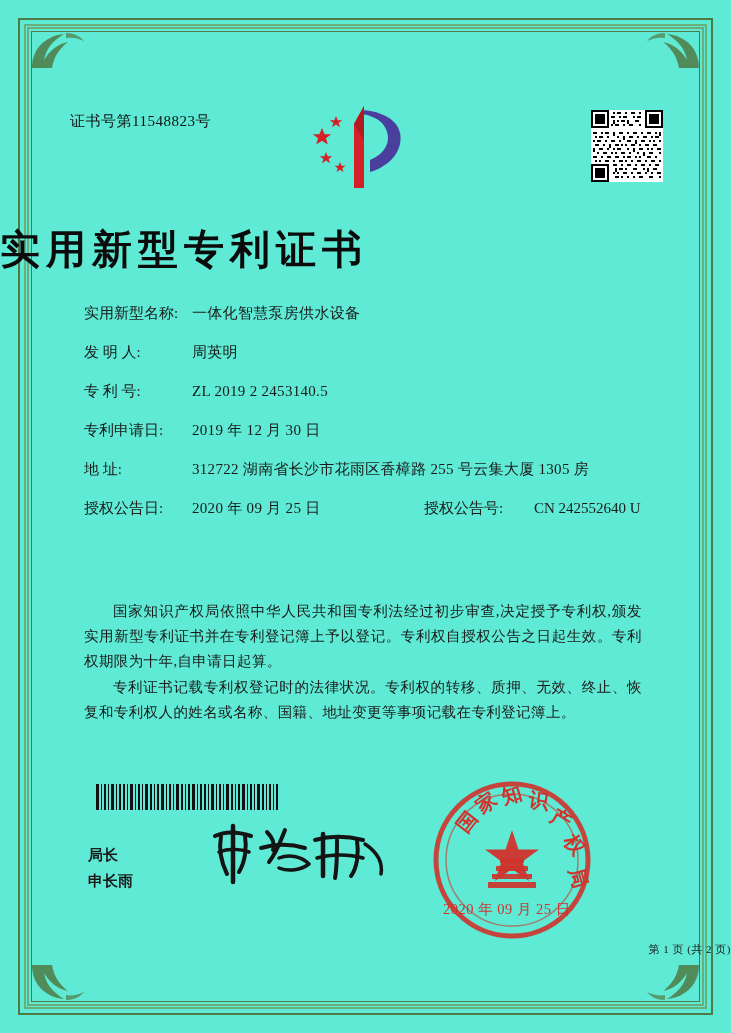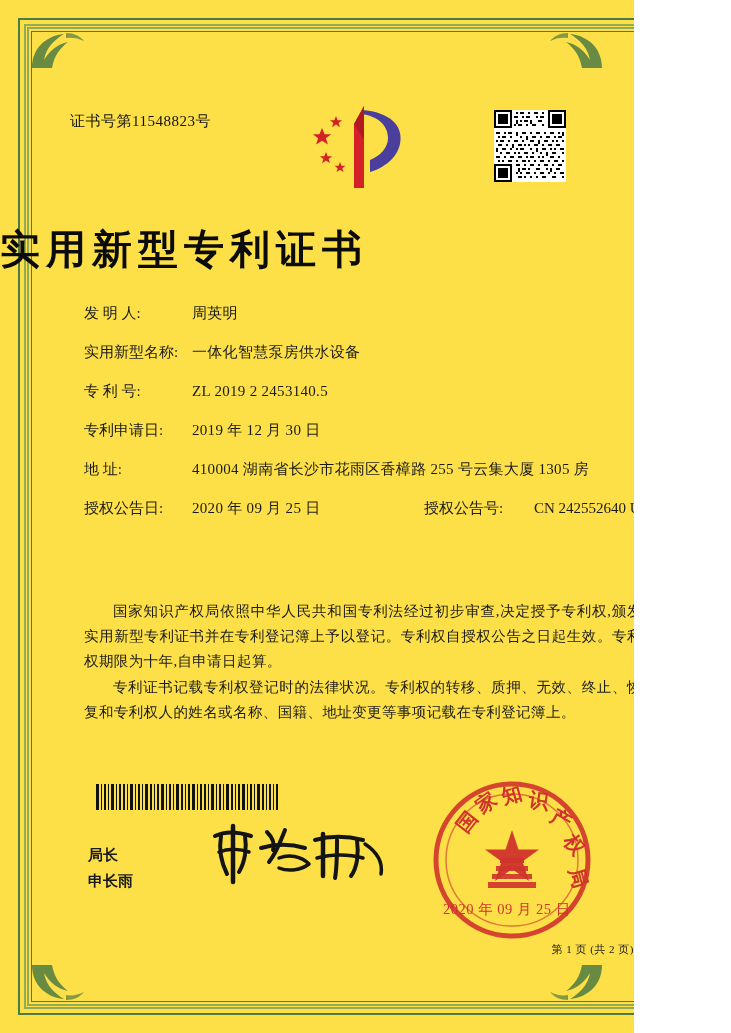--- a/index.html
+++ b/index.html
@@ -6,23 +6,23 @@
     margin: 0;
     padding: 0;
     background: #ffffff;
   }
   body {
     font-family: "Liberation Serif", "DejaVu Serif", serif;
     color: #1a1a1a;
   }
   #page {
     position: relative;
-    width: 634px;
+    width: 731px;
     height: 1033px;
-    background: #fde047;
+    background: #5eead4;
     overflow: hidden;
   }
 
   
   .border-outer {
     position: absolute;
     left: 18px;
     top: 18px;
     width: 695px;
     height: 997px;
@@ -412,43 +412,43 @@
           <rect x="34" y="33" width="1" height="1"></rect>
       </g>
     </svg>
   </div>
 
   <div class="title">实用新型专利证书</div>
 
   <div class="fields">
 
     <div class="row">
+      <span class="label">实用新型名称:</span>
+      <span class="value">一体化智慧泵房供水设备</span>
+    </div>
+
+    <div class="row">
       <span class="label">发  明  人:</span>
       <span class="value">周英明</span>
-    </div>
-
-    <div class="row">
-      <span class="label">实用新型名称:</span>
-      <span class="value">一体化智慧泵房供水设备</span>
     </div>
 
     <div class="row">
       <span class="label">专  利  号:</span>
       <span class="value">ZL 2019 2 2453140.5</span>
     </div>
 
     <div class="row">
       <span class="label">专利申请日:</span>
       <span class="value">2019 年 12 月 30 日</span>
     </div>
 
 
     <div class="row">
       <span class="label">地      址:</span>
-      <span class="value">410004 湖南省长沙市花雨区香樟路 255 号云集大厦 1305 房</span>
+      <span class="value">312722 湖南省长沙市花雨区香樟路 255 号云集大厦 1305 房</span>
     </div>
 
     <div class="row two-col">
       <span class="label">授权公告日:</span>
       <span class="value">2020 年 09 月 25 日</span>
       <span class="label2">授权公告号:</span>
       <span class="value2">CN 242552640 U</span>
     </div>
 
   </div>

